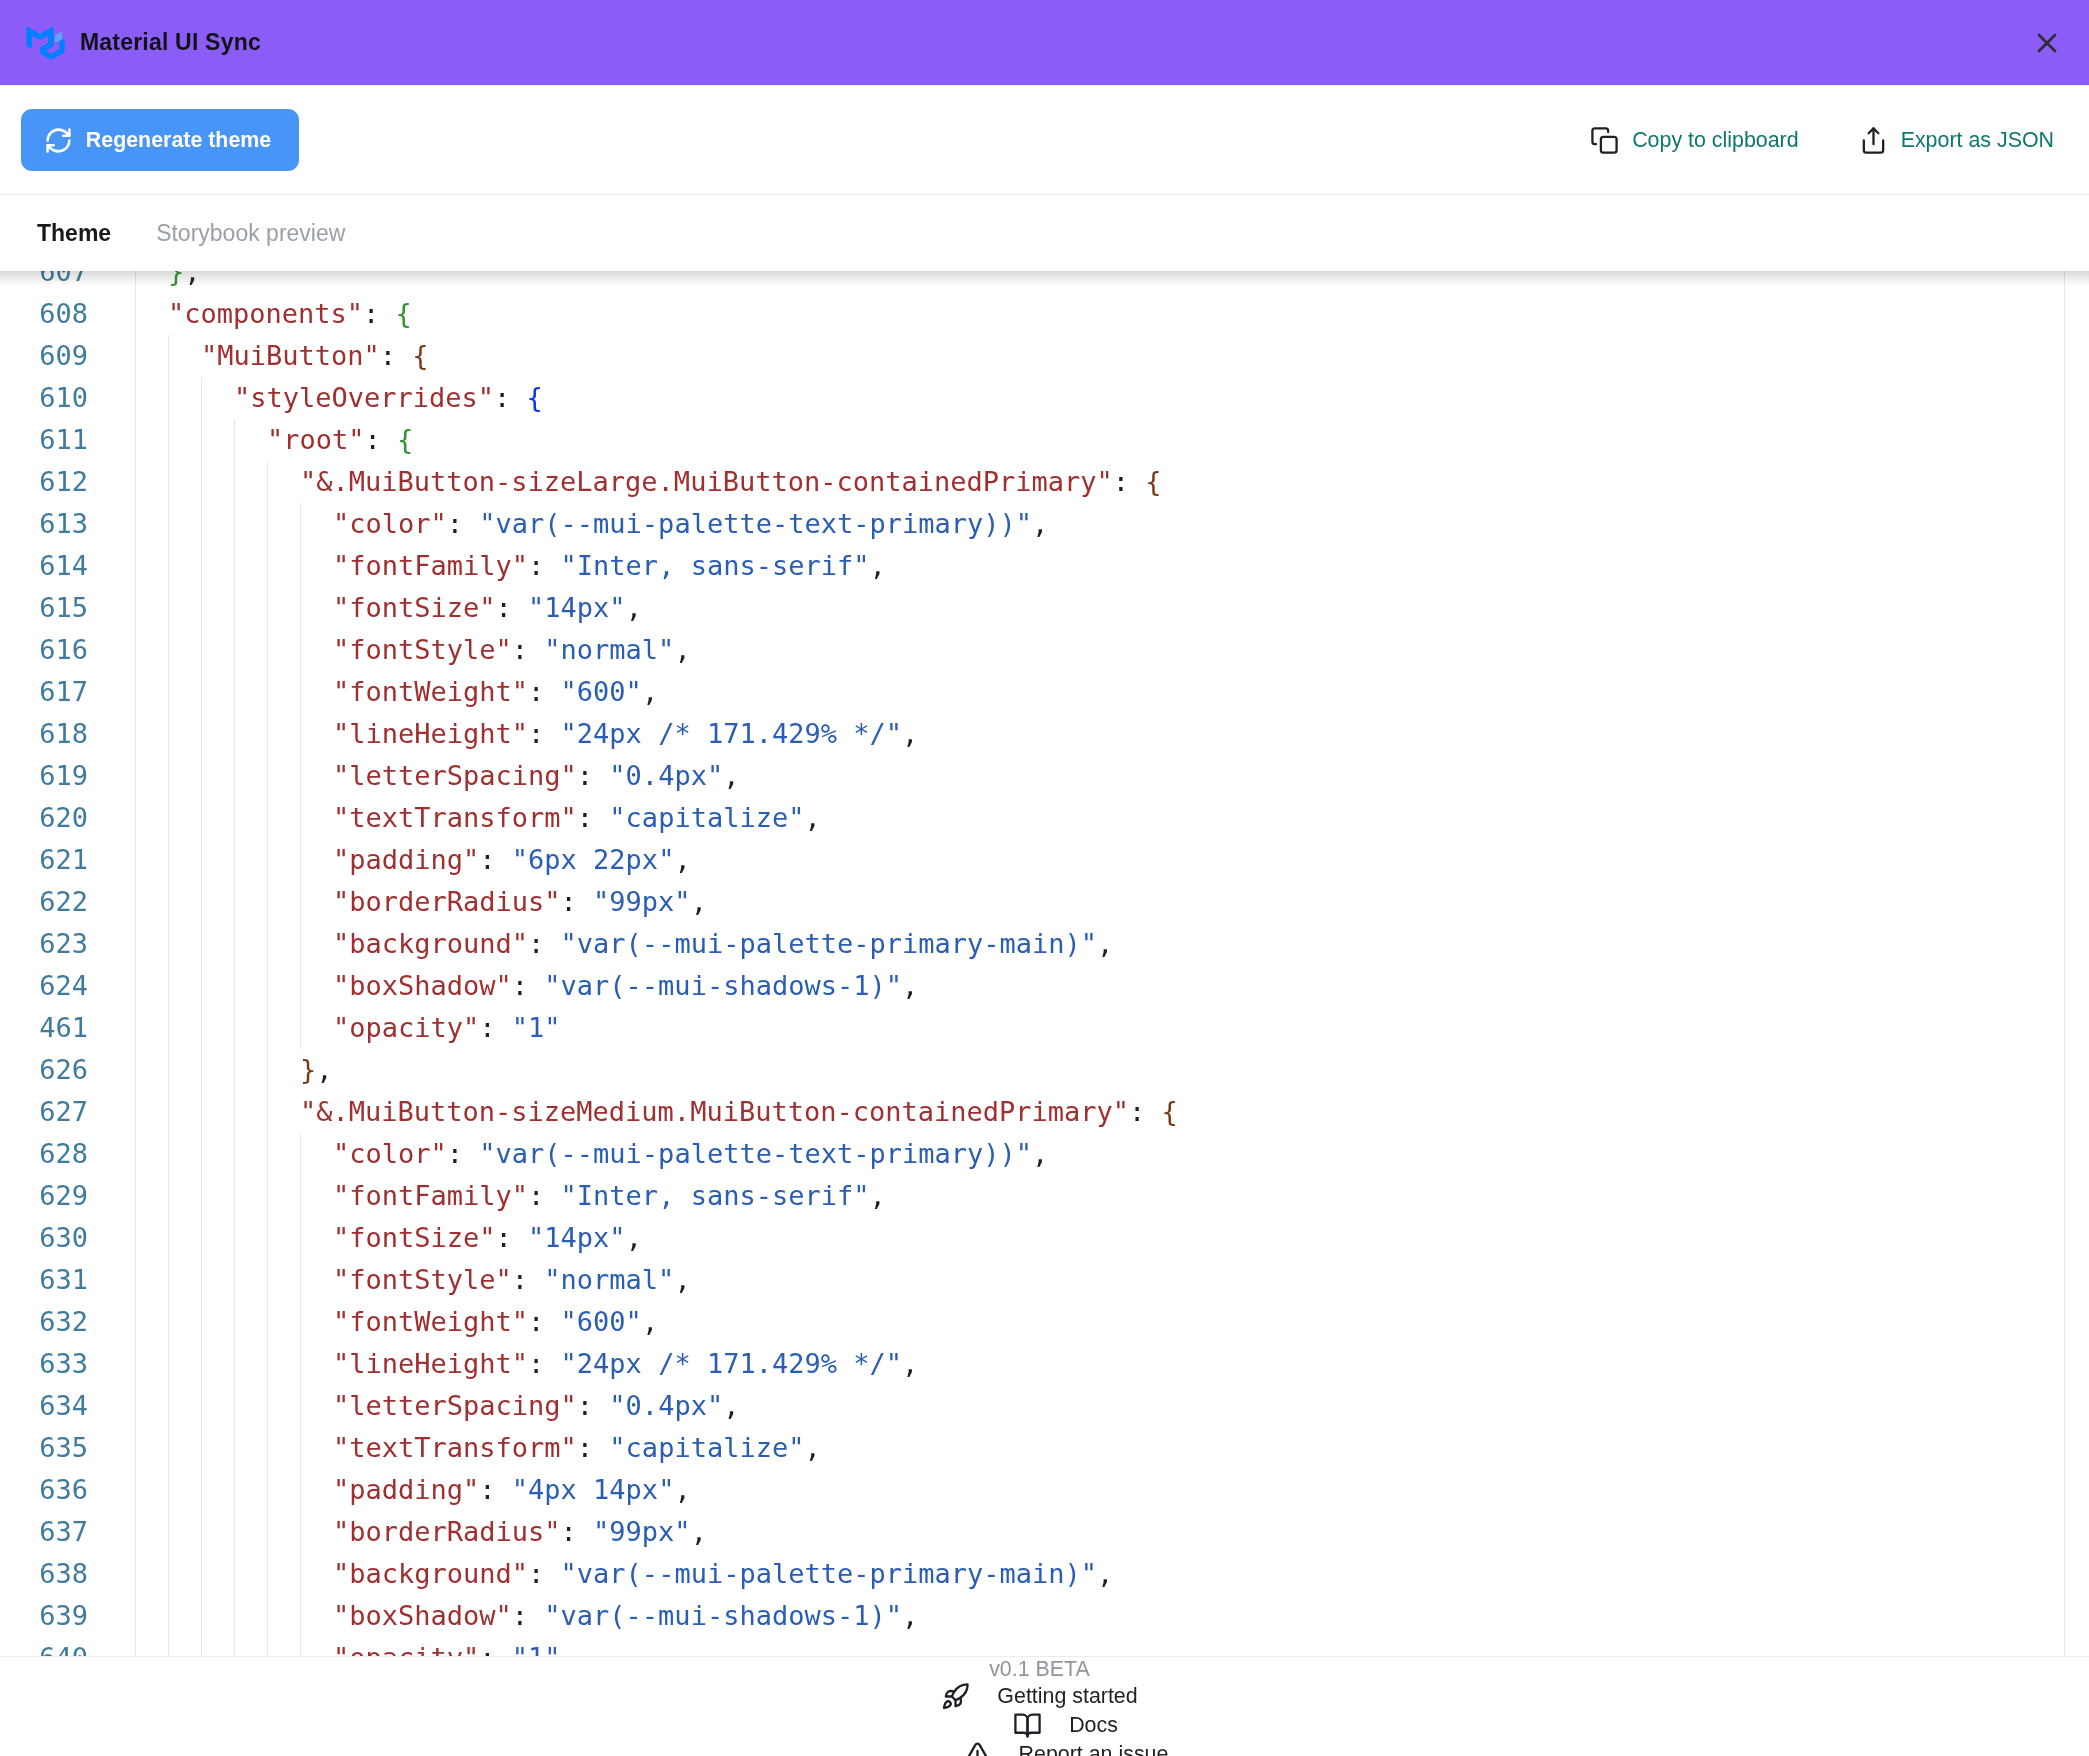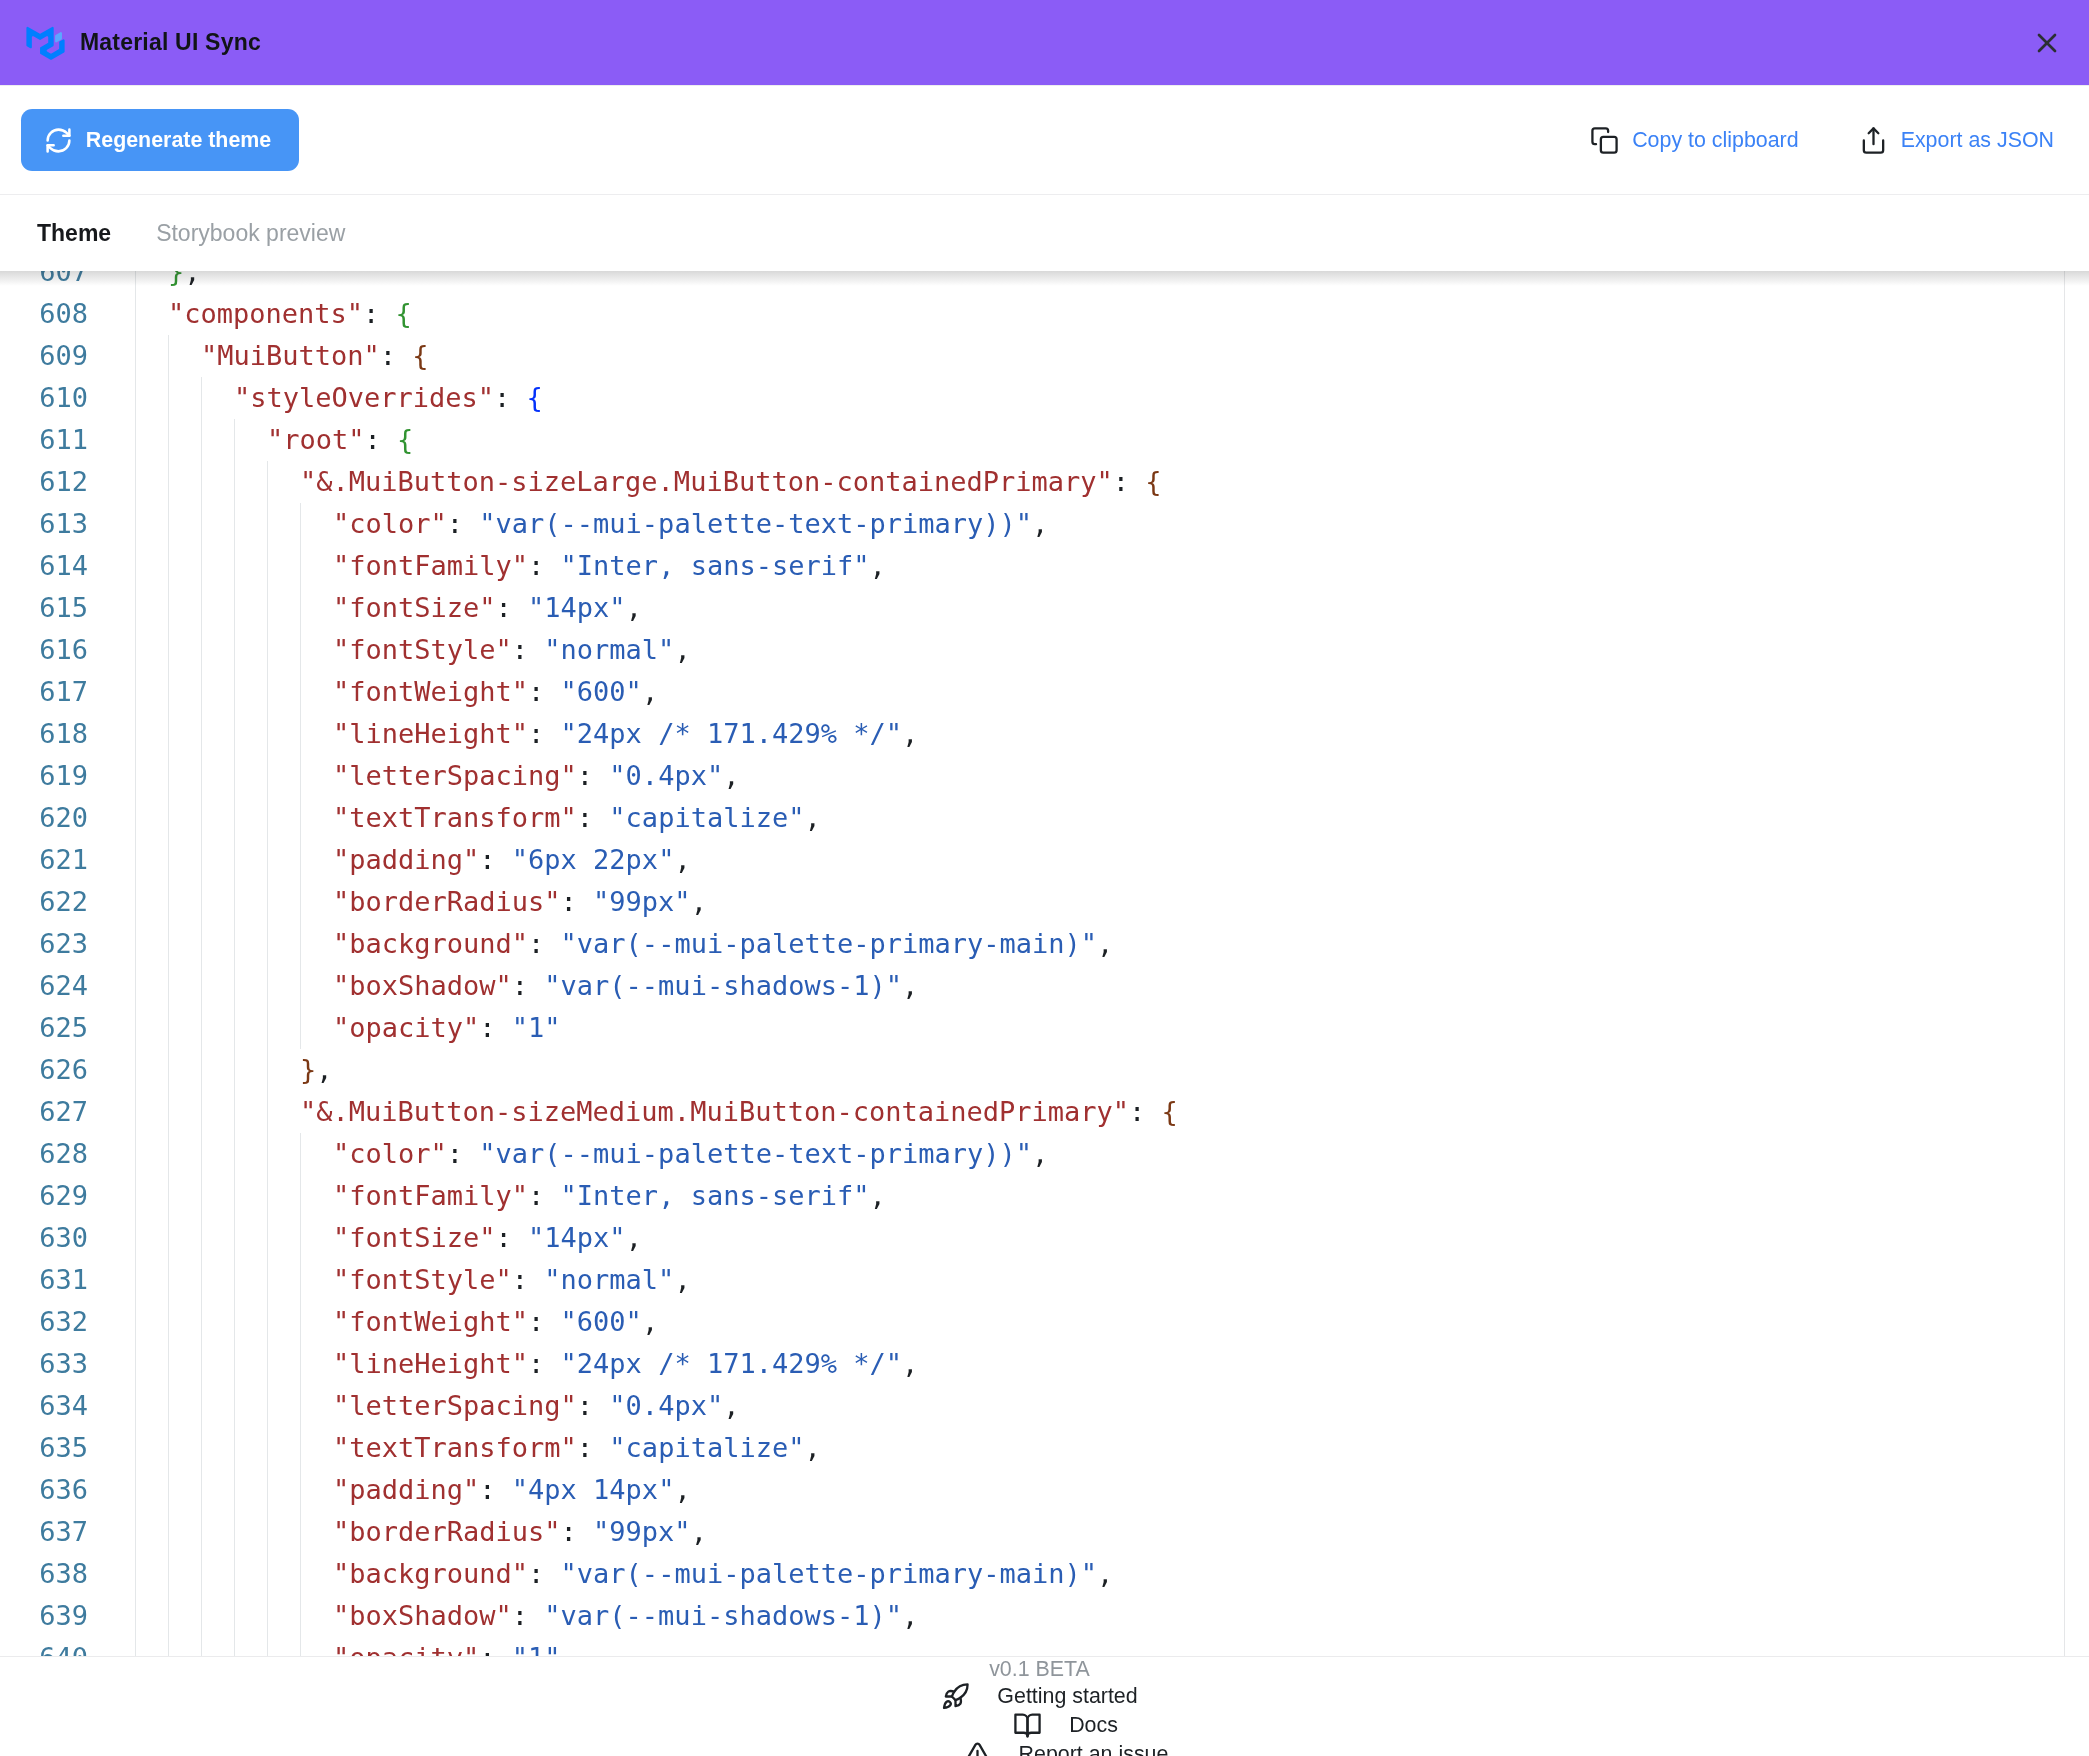--- a/index.html
+++ b/index.html
@@ -18,21 +18,21 @@
   
   .toolbar { height:109px; display:flex; align-items:center; padding:0 35px 0 21.4px;
              border-bottom:1.9px solid #ededef; background:#fff; }
   .regen-btn { display:flex; align-items:center; gap:13px; height:62px; padding:0 28px 0 22.4px;
                background:var(--accent_blue); color:#fff; border:none; border-radius:11.2px;
                font-family:inherit; font-size:21.4px; font-weight:600; cursor:pointer; }
   .regen-btn svg { width:29px; height:29px; stroke:#ffffff; stroke-width:2.1; fill:none;
                    stroke-linecap:round; stroke-linejoin:round; }
   .toolbar-spacer { flex:1; }
   .tool-link { display:flex; align-items:center; gap:13px; background:none; border:none;
-               font-family:inherit; font-size:21.4px; font-weight:500; color:#3b82f6; cursor:pointer; }
+               font-family:inherit; font-size:21.4px; font-weight:500; color:#0f766e; cursor:pointer; }
   .tool-link + .tool-link { margin-left:60px; }
   .tool-link svg { width:29px; height:29px; stroke:#1d2125; stroke-width:1.9; fill:none;
                    stroke-linecap:round; stroke-linejoin:round; }
 
   
   .tabbar { height:76px; display:flex; align-items:center; gap:45px; padding-left:37px; background:#fff; }
   .tab { font-size:23px; cursor:pointer; }
   .tab.active { font-weight:700; color:#17191c; }
   .tab.inactive { font-weight:400; color:#9aa0a5; }
 
@@ -130,21 +130,21 @@
       <div class="cl"><span class="ln">615</span><span class="cc"><i class="g"></i><i class="g"></i><i class="g"></i><i class="g"></i><i class="g"></i><i class="g"></i><span class="t-k">"fontSize"</span><span class="t-p">: </span><span class="t-v">"14px"</span><span class="t-p">,</span></span></div>
       <div class="cl"><span class="ln">616</span><span class="cc"><i class="g"></i><i class="g"></i><i class="g"></i><i class="g"></i><i class="g"></i><i class="g"></i><span class="t-k">"fontStyle"</span><span class="t-p">: </span><span class="t-v">"normal"</span><span class="t-p">,</span></span></div>
       <div class="cl"><span class="ln">617</span><span class="cc"><i class="g"></i><i class="g"></i><i class="g"></i><i class="g"></i><i class="g"></i><i class="g"></i><span class="t-k">"fontWeight"</span><span class="t-p">: </span><span class="t-v">"600"</span><span class="t-p">,</span></span></div>
       <div class="cl"><span class="ln">618</span><span class="cc"><i class="g"></i><i class="g"></i><i class="g"></i><i class="g"></i><i class="g"></i><i class="g"></i><span class="t-k">"lineHeight"</span><span class="t-p">: </span><span class="t-v">"24px /* 171.429% */"</span><span class="t-p">,</span></span></div>
       <div class="cl"><span class="ln">619</span><span class="cc"><i class="g"></i><i class="g"></i><i class="g"></i><i class="g"></i><i class="g"></i><i class="g"></i><span class="t-k">"letterSpacing"</span><span class="t-p">: </span><span class="t-v">"0.4px"</span><span class="t-p">,</span></span></div>
       <div class="cl"><span class="ln">620</span><span class="cc"><i class="g"></i><i class="g"></i><i class="g"></i><i class="g"></i><i class="g"></i><i class="g"></i><span class="t-k">"textTransform"</span><span class="t-p">: </span><span class="t-v">"capitalize"</span><span class="t-p">,</span></span></div>
       <div class="cl"><span class="ln">621</span><span class="cc"><i class="g"></i><i class="g"></i><i class="g"></i><i class="g"></i><i class="g"></i><i class="g"></i><span class="t-k">"padding"</span><span class="t-p">: </span><span class="t-v">"6px 22px"</span><span class="t-p">,</span></span></div>
       <div class="cl"><span class="ln">622</span><span class="cc"><i class="g"></i><i class="g"></i><i class="g"></i><i class="g"></i><i class="g"></i><i class="g"></i><span class="t-k">"borderRadius"</span><span class="t-p">: </span><span class="t-v">"99px"</span><span class="t-p">,</span></span></div>
       <div class="cl"><span class="ln">623</span><span class="cc"><i class="g"></i><i class="g"></i><i class="g"></i><i class="g"></i><i class="g"></i><i class="g"></i><span class="t-k">"background"</span><span class="t-p">: </span><span class="t-v">"var(--mui-palette-primary-main)"</span><span class="t-p">,</span></span></div>
       <div class="cl"><span class="ln">624</span><span class="cc"><i class="g"></i><i class="g"></i><i class="g"></i><i class="g"></i><i class="g"></i><i class="g"></i><span class="t-k">"boxShadow"</span><span class="t-p">: </span><span class="t-v">"var(--mui-shadows-1)"</span><span class="t-p">,</span></span></div>
-      <div class="cl"><span class="ln">625</span><span class="cc"><i class="g"></i><i class="g"></i><i class="g"></i><i class="g"></i><i class="g"></i><i class="g"></i><span class="t-k">"opacity"</span><span class="t-p">: </span><span class="t-v">"1"</span></span></div>
+      <div class="cl"><span class="ln">461</span><span class="cc"><i class="g"></i><i class="g"></i><i class="g"></i><i class="g"></i><i class="g"></i><i class="g"></i><span class="t-k">"opacity"</span><span class="t-p">: </span><span class="t-v">"1"</span></span></div>
       <div class="cl"><span class="ln">626</span><span class="cc"><i class="g"></i><i class="g"></i><i class="g"></i><i class="g"></i><i class="g"></i><span class="t-b2">}</span><span class="t-p">,</span></span></div>
       <div class="cl"><span class="ln">627</span><span class="cc"><i class="g"></i><i class="g"></i><i class="g"></i><i class="g"></i><i class="g"></i><span class="t-k">"&amp;.MuiButton-sizeMedium.MuiButton-containedPrimary"</span><span class="t-p">: </span><span class="t-b2">{</span></span></div>
       <div class="cl"><span class="ln">628</span><span class="cc"><i class="g"></i><i class="g"></i><i class="g"></i><i class="g"></i><i class="g"></i><i class="g"></i><span class="t-k">"color"</span><span class="t-p">: </span><span class="t-v">"var(--mui-palette-text-primary))"</span><span class="t-p">,</span></span></div>
       <div class="cl"><span class="ln">629</span><span class="cc"><i class="g"></i><i class="g"></i><i class="g"></i><i class="g"></i><i class="g"></i><i class="g"></i><span class="t-k">"fontFamily"</span><span class="t-p">: </span><span class="t-v">"Inter, sans-serif"</span><span class="t-p">,</span></span></div>
       <div class="cl"><span class="ln">630</span><span class="cc"><i class="g"></i><i class="g"></i><i class="g"></i><i class="g"></i><i class="g"></i><i class="g"></i><span class="t-k">"fontSize"</span><span class="t-p">: </span><span class="t-v">"14px"</span><span class="t-p">,</span></span></div>
       <div class="cl"><span class="ln">631</span><span class="cc"><i class="g"></i><i class="g"></i><i class="g"></i><i class="g"></i><i class="g"></i><i class="g"></i><span class="t-k">"fontStyle"</span><span class="t-p">: </span><span class="t-v">"normal"</span><span class="t-p">,</span></span></div>
       <div class="cl"><span class="ln">632</span><span class="cc"><i class="g"></i><i class="g"></i><i class="g"></i><i class="g"></i><i class="g"></i><i class="g"></i><span class="t-k">"fontWeight"</span><span class="t-p">: </span><span class="t-v">"600"</span><span class="t-p">,</span></span></div>
       <div class="cl"><span class="ln">633</span><span class="cc"><i class="g"></i><i class="g"></i><i class="g"></i><i class="g"></i><i class="g"></i><i class="g"></i><span class="t-k">"lineHeight"</span><span class="t-p">: </span><span class="t-v">"24px /* 171.429% */"</span><span class="t-p">,</span></span></div>
       <div class="cl"><span class="ln">634</span><span class="cc"><i class="g"></i><i class="g"></i><i class="g"></i><i class="g"></i><i class="g"></i><i class="g"></i><span class="t-k">"letterSpacing"</span><span class="t-p">: </span><span class="t-v">"0.4px"</span><span class="t-p">,</span></span></div>
       <div class="cl"><span class="ln">635</span><span class="cc"><i class="g"></i><i class="g"></i><i class="g"></i><i class="g"></i><i class="g"></i><i class="g"></i><span class="t-k">"textTransform"</span><span class="t-p">: </span><span class="t-v">"capitalize"</span><span class="t-p">,</span></span></div>

